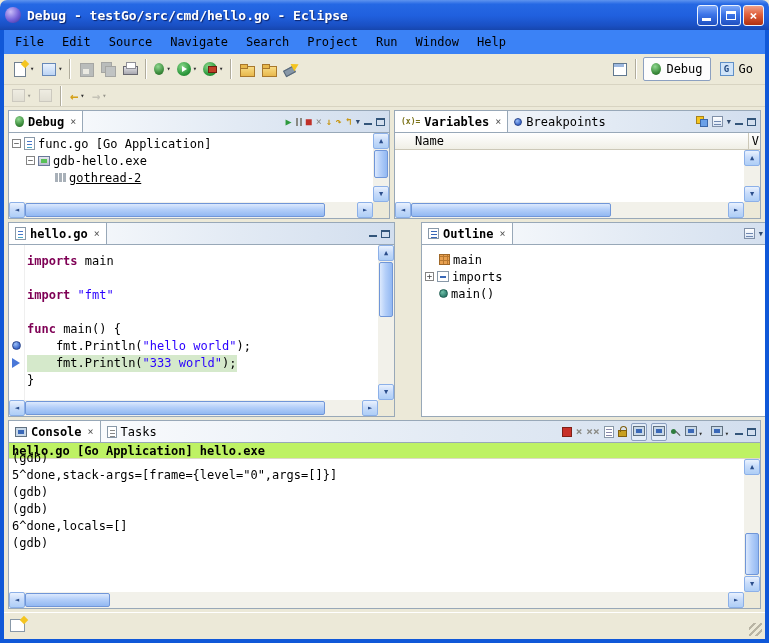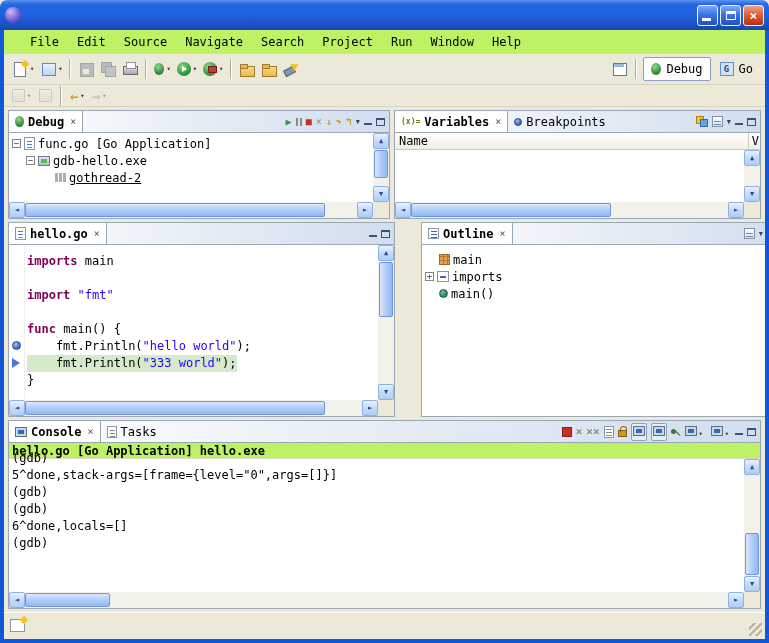--- a/index.html
+++ b/index.html
@@ -18,22 +18,22 @@
 .win-btn{width:21px;height:21px;border-radius:3px;border:1px solid #EAF2FF;margin-left:2px;
   display:flex;align-items:center;justify-content:center;position:relative}
 .win-btn.min,.win-btn.max{background:linear-gradient(180deg,#7DA8F8,#3C74E8 45%,#2050C0)}
 .win-btn.close{background:linear-gradient(180deg,#F0A088,#E0603C 45%,#B03010);color:#fff;font-weight:bold;font-size:13px}
 .min-glyph{position:absolute;left:4px;bottom:4px;width:9px;height:3px;background:#fff}
 .max-glyph{width:10px;height:9px;border:1px solid #fff;border-top:3px solid #fff}
 .frame{position:absolute;left:0;top:30px;right:0;bottom:0;border:4px solid #1058D8;border-top:none;
   pointer-events:none;z-index:55}
 
 
-.menubar{position:absolute;left:4px;top:30px;width:761px;height:24px;background:#bef264;
-  display:flex;align-items:center;padding-left:17px}
+.menubar{position:absolute;left:4px;top:30px;width:761px;height:24px;background:#3b82f6;
+  display:flex;align-items:center;padding-left:2px}
 .menu-item{padding:3px 9px;cursor:default}
 .toolbar1{position:absolute;left:4px;top:54px;width:761px;height:31px;display:flex;align-items:center;
   padding:0 5px;border-bottom:1px solid #D8D4C2}
 .toolbar2{position:absolute;left:4px;top:85px;width:761px;height:22px;display:flex;align-items:center;
   padding:0 5px;border-bottom:1px solid #D8D4C2}
 .tb-btn{height:22px;min-width:20px;display:flex;align-items:center;justify-content:center;margin:0 1px;position:relative;padding:0 2px}
 .tb-sep{width:0;height:20px;border-left:1px solid #B0AC9C;border-right:1px solid #FFFFFF;margin:0 4px}
 .dd{font-size:7px;color:#303030;margin-left:2px}
 .dim{opacity:.45;filter:grayscale(60%)}
 .arrow{font-size:14px;font-weight:bold}
@@ -131,21 +131,21 @@
 .tok-p{color:#000}
 .exec-highlight{background:#D5E9CB;display:inline-block}
 .marker-breakpoint{position:absolute;left:3px;width:9px;height:9px;border-radius:50%;
   background:radial-gradient(circle at 35% 30%,#9CC0F8,#3A66C8 70%);border:1px solid #28448C}
 .marker-pointer{position:absolute;left:3px;width:0;height:0;border-top:5px solid transparent;
   border-bottom:5px solid transparent;border-left:8px solid #4A78D8}
 
 
 .varhdr{position:absolute;left:0;top:0;right:0;height:17px;background:linear-gradient(#FFFFFF,#F0EFE6);
   border-bottom:1px solid #CCC8B8;display:flex;align-items:center}
-.varhdr .colname{padding-left:4px}
+.varhdr .colname{padding-left:20px}
 .varhdr .colvalue{position:absolute;right:1px;border-left:1px solid #CCC8B8;padding-left:3px;height:17px;line-height:17px}
 
 
 .console-label{position:absolute;left:0;top:0;right:0;height:16px;line-height:16px;background:#bef264;
   font-weight:bold;padding-left:3px;border-bottom:1px solid #DDD9C8;white-space:nowrap}
 .console-lines{position:absolute;left:3px;top:16px;right:16px;bottom:16px;overflow:hidden;margin-top:-9px;padding-top:0}
 .console-line{height:17px;line-height:17px;white-space:pre}
 .caret{display:inline-block;width:1px;height:13px;background:#000;vertical-align:middle;margin-left:1px}
 
 
@@ -182,20 +182,21 @@
 .fastview-icon{position:absolute;left:6px;top:6px;width:15px;height:13px;border:1px solid #8898A8;background:#fff}
 .fastview-icon::after{content:"";position:absolute;right:-3px;top:-3px;width:6px;height:6px;background:#F4C520;transform:rotate(45deg)}
 .resize-grip{position:absolute;right:3px;bottom:3px;width:13px;height:13px;
   background:repeating-linear-gradient(135deg,transparent 0 3px,#B8B4A4 3px 5px)}
 </style>
 </head>
 <body>
 
 <div class="titlebar">
   <div class="eclipse-icon"></div>
+  <span class="title-text">Debug - testGo/src/cmd/hello.go - Eclipse</span>
   <div class="win-controls">
     <div class="win-btn min">
         <div class="min-glyph"></div>
       </div>
     <div class="win-btn max">
         <div class="max-glyph"></div>
       </div>
     <div class="win-btn close">
         <span>×</span>
       </div>

